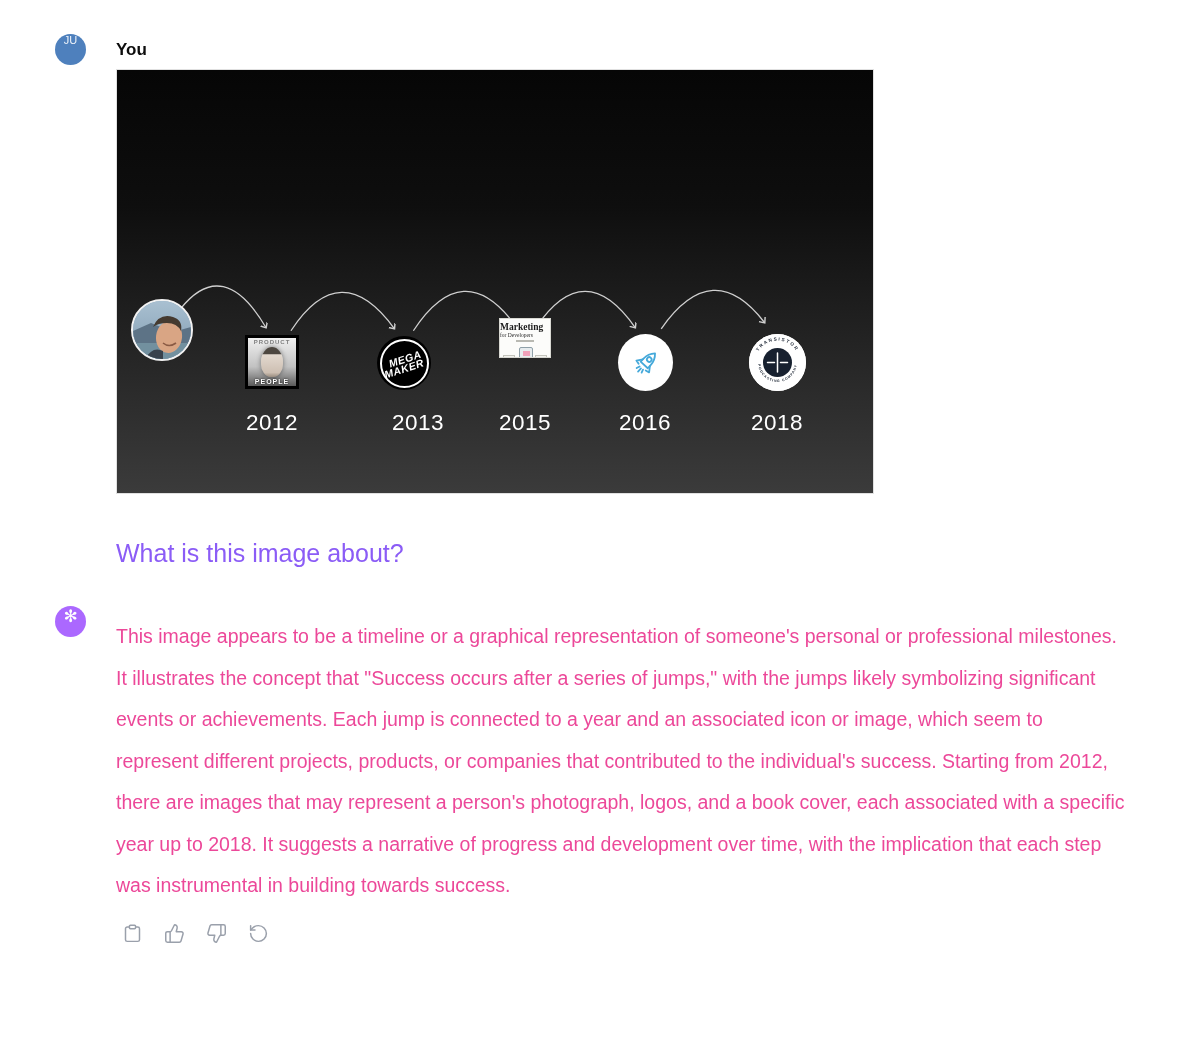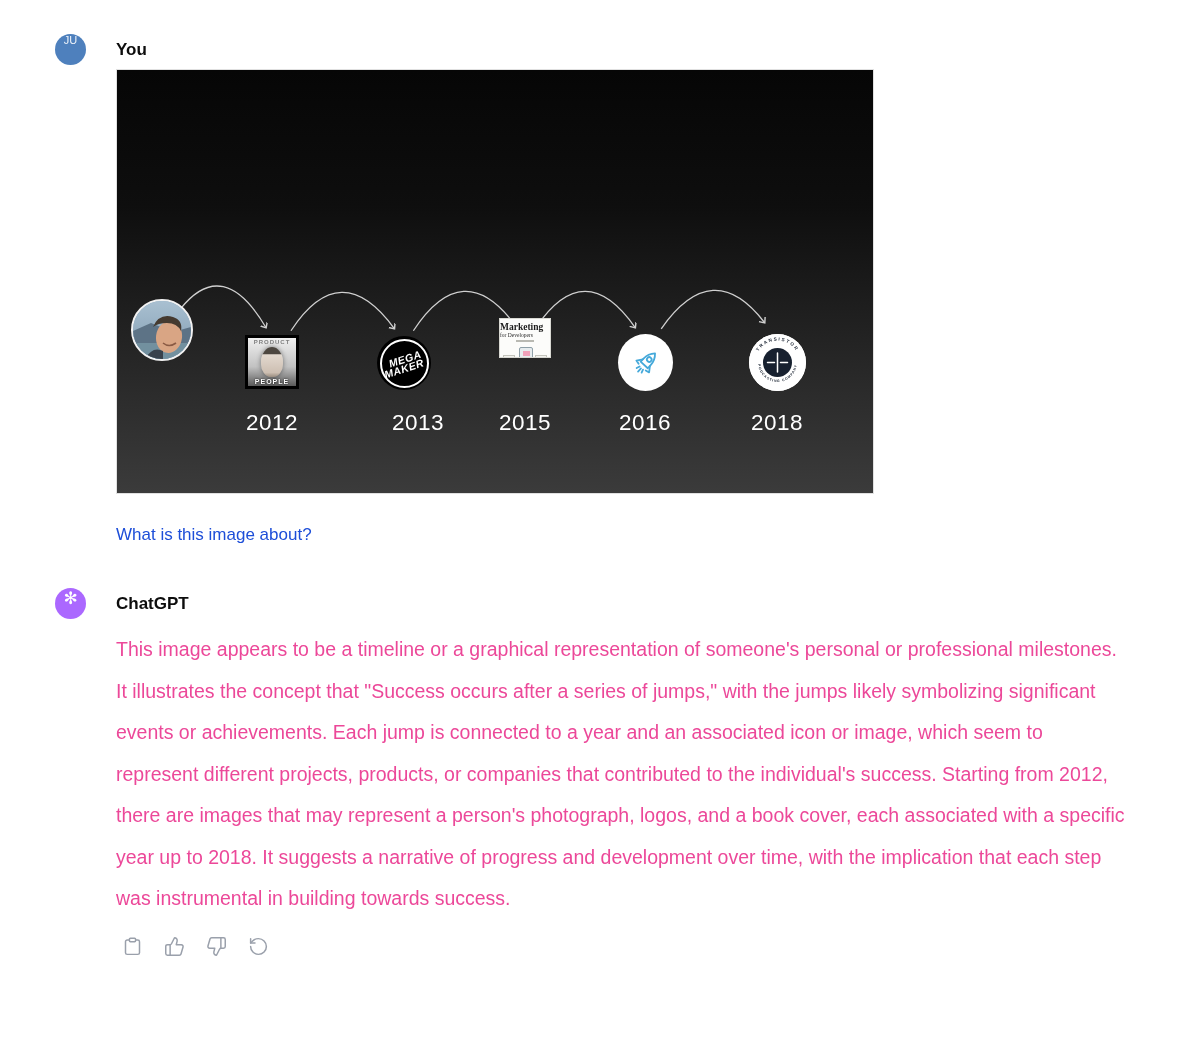--- a/index.html
+++ b/index.html
@@ -113,21 +113,21 @@
     background: #ffffff; border-radius: 50%;
   }
   .year-label {
     position: absolute; top: 320px; width: 80px;
     text-align: center; color: #ffffff;
     font-size: 22.5px; font-weight: 400; letter-spacing: 0.5px; margin-top: 20px;
   }
   .y0 { left: 115px; } .y1 { left: 261px; } .y2 { left: 368px; } .y3 { left: 488px; } .y4 { left: 620px; }
 
   
-  .question { margin-top: 27px; font-size: 17px; line-height: 28px; color:#1d4ed8; }
+  .question { margin-top: 45px; font-size: 25px; line-height: 28px; color:#8b5cf6; }
   .response { margin-top: 10px; font-size: 19.5px; line-height: 41.5px; color:#ec4899; max-width: 1022px; }
   .actions { display: flex; gap: 14px; margin-top: 13px; margin-left: 2px; }
   .action-btn {
     background: none; border: none; padding: 2px; cursor: pointer;
     color: #9aa0ab; width: 28px; height: 28px;
     display:flex; align-items:center; justify-content:center;
   }
   .action-btn svg { width: 21px; height: 21px; }
 </style>
 </head>
@@ -254,21 +254,20 @@
 
     <div class="question">What is this image about?</div>
   </div>
 </div>
 
 <div class="message assistant-message">
   <div class="avatar gpt-avatar">
     <span>✻</span>
   </div>
   <div class="msg-body">
-    <div class="author">ChatGPT</div>
     <div class="response">This image appears to be a timeline or a graphical representation of someone's personal or professional milestones. It illustrates the concept that "Success occurs after a series of jumps," with the jumps likely symbolizing significant events or achievements. Each jump is connected to a year and an associated icon or image, which seem to represent different projects, products, or companies that contributed to the individual's success. Starting from 2012, there are images that may represent a person's photograph, logos, and a book cover, each associated with a specific year up to 2018. It suggests a narrative of progress and development over time, with the implication that each step was instrumental in building towards success.</div>
 
     <div class="actions">
       <button class="action-btn" title="Copy">
         <svg viewBox="0 0 24 24" fill="none" stroke="currentColor" stroke-width="1.7" stroke-linecap="round" stroke-linejoin="round">
           <rect x="8.5" y="2.5" width="7" height="4" rx="1"></rect>
           <path d="M15.5 4.5H18a2 2 0 0 1 2 2V19a2 2 0 0 1-2 2H6a2 2 0 0 1-2-2V6.5a2 2 0 0 1 2-2h2.5"></path>
         </svg>
       </button>
       <button class="action-btn" title="Good response">

